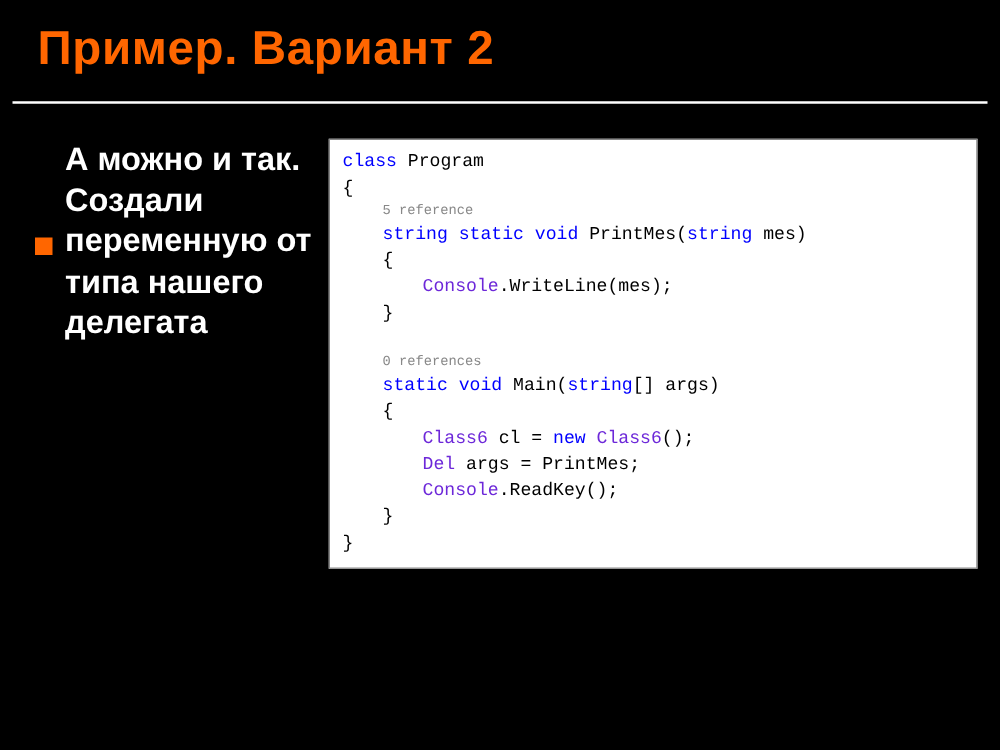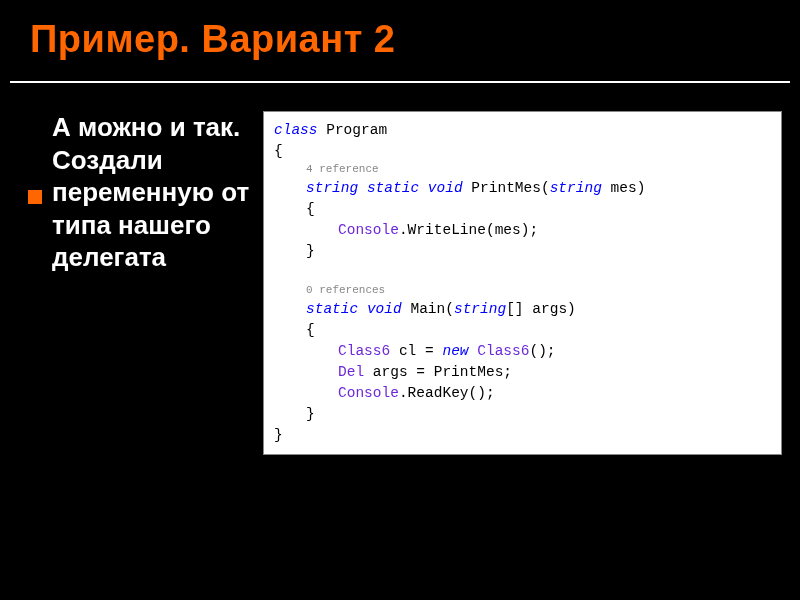--- a/index.html
+++ b/index.html
@@ -54,21 +54,21 @@
     flex: 1;
     background: #fff;
     border: 1px solid #888;
     padding: 8px 6px 8px 10px;
     font-family: Consolas, "Courier New", monospace;
     font-size: 14.5px;
     line-height: 1.45;
     color: #000;
   }
   .codebox .line { white-space: pre; }
-  .kw { color: #0000ff; font-style: italic; }
+  .kw { color: #0000ff; }
   .typ { color: #6d28d9; }
   .ref { color: #888; font-size: 11px; }
   .ind1 { padding-left: 32px; }
   .ind2 { padding-left: 64px; }
 </style>
 </head>
 <body>
 
 <div class="title">Пример. Вариант 2</div>
 <hr class="rule">
@@ -77,21 +77,21 @@
   <div class="left">
     <div class="bullet-item">
       <div class="bullet-sq"></div>
       <div class="bullet-text">А можно и так. Создали переменную от типа нашего делегата</div>
     </div>
   </div>
 
   <div class="codebox">
     <div class="line"><span class="kw">class</span><span> Program</span></div>
     <div class="line">{</div>
-    <div class="line ind1 ref">4 reference</div>
+    <div class="line ind1 ref">5 reference</div>
     <div class="line ind1"><span class="kw">string</span><span> </span><span class="kw">static</span><span> </span><span class="kw">void</span><span> PrintMes(</span><span class="kw">string</span><span> mes)</span></div>
     <div class="line ind1">{</div>
     <div class="line ind2"><span class="typ">Console</span><span>.WriteLine(mes);</span></div>
     <div class="line ind1">}</div>
     <div class="line ind1">&nbsp;</div>
     <div class="line ind1 ref">0 references</div>
     <div class="line ind1"><span class="kw">static</span><span> </span><span class="kw">void</span><span> Main(</span><span class="kw">string</span><span>[] args)</span></div>
     <div class="line ind1">{</div>
     <div class="line ind2"><span class="typ">Class6</span><span> cl = </span><span class="kw">new</span><span> </span><span class="typ">Class6</span><span>();</span></div>
     <div class="line ind2"><span class="typ">Del</span><span> args = PrintMes;</span></div>

